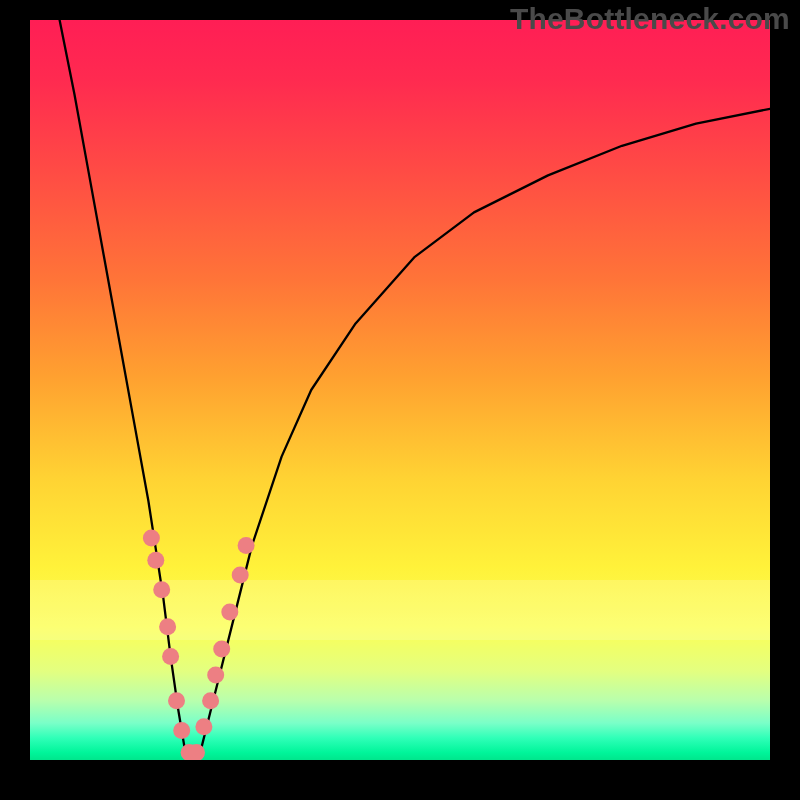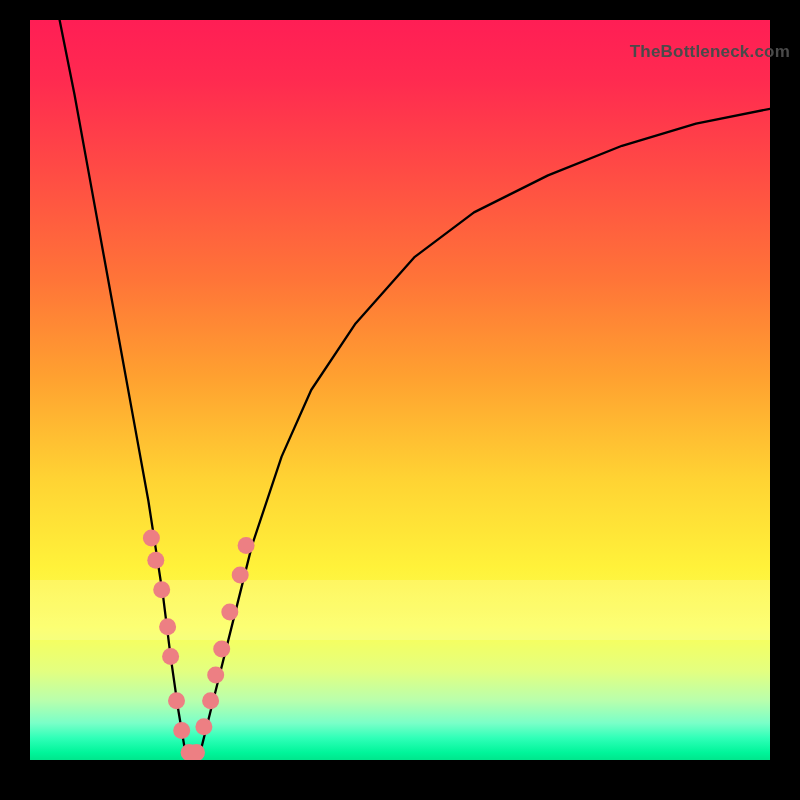--- a/index.html
+++ b/index.html
@@ -53,24 +53,23 @@
     inset: 0;
     width: 740px;
     height: 740px;
     pointer-events: none;
   }
   .watermark {
     position: absolute;
     top: 2px;
     right: 10px;
     color: #4a4a4a;
-    font-size: 17px;
+    font-size: 30px;
     font-weight: 600;
     letter-spacing: 0.2px;
-    margin-top: 40px;
   }
 </style>
 </head>
 <body>
 
 <div class="frame">
   <div class="gradient"></div>
   <div class="pale-band"></div>
   <svg class="curve" viewBox="0 0 740 740" preserveAspectRatio="none">
     <path id="curve-path" fill="none" stroke="#000" stroke-width="2.3" stroke-linecap="round" stroke-linejoin="round" d="M29.6 0.0 L44.4 74.0 L59.2 155.4 L74.0 236.8 L88.8 318.2 L103.6 399.6 L118.4 481.0 L133.2 577.2 L140.6 636.4 L148.0 688.2 L155.4 732.6 L162.8 740.0 L170.2 732.6 L177.6 703.0 L192.4 643.8 L207.2 584.6 L222.0 525.4 L251.6 436.6 L281.2 370.0 L325.6 303.4 L384.8 236.8 L444.0 192.4 L518.0 155.4 L592.0 125.8 L666.0 103.6 L740.0 88.8"></path>

